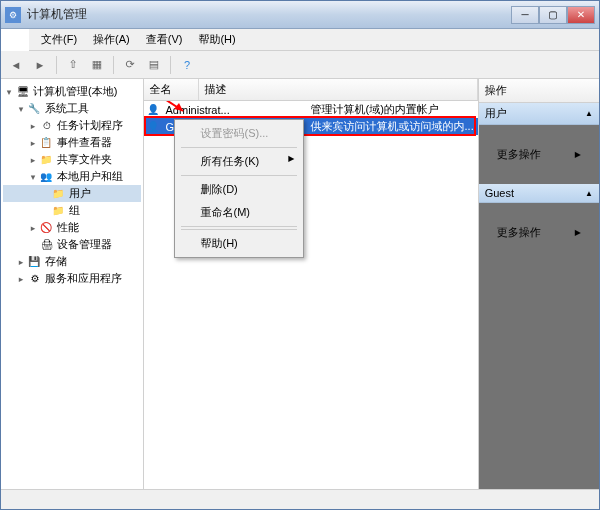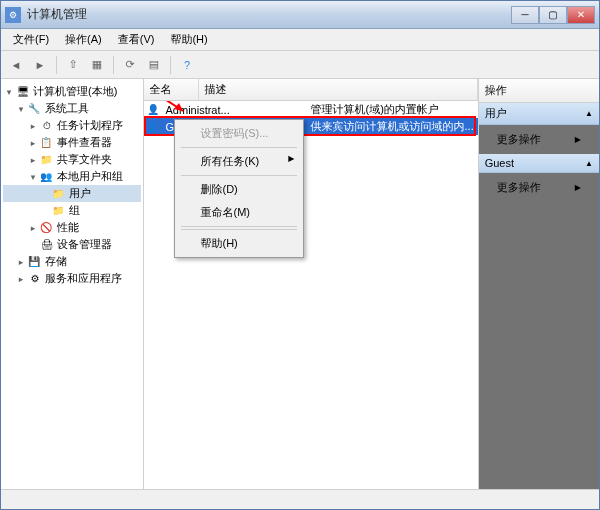--- a/index.html
+++ b/index.html
@@ -7,21 +7,21 @@
 
 .window { width: 600px; height: 510px; background: #fff; border: 1px solid #5a7ba8; display: flex; flex-direction: column; }
 
 .titlebar { height: 28px; background: linear-gradient(to bottom, #e8eef7 0%, #c3d4e8 50%, #b0c5df 100%); display: flex; align-items: center; padding: 0 4px; border-bottom: 1px solid #8ca3c0; }
 .titlebar .icon { width: 16px; height: 16px; background: #5a8fd6; margin-right: 6px; display: flex; align-items: center; justify-content: center; color: #fff; font-size: 9px; }
 .titlebar .title { flex: 1; color: #222; font-size: 12px; }
 .winbtns { display: flex; gap: 0; margin-left: auto; }
 .winbtn { width: 28px; height: 18px; background: linear-gradient(to bottom, #e6ecf5, #c8d5e8); border: 1px solid #8ca3c0; display: flex; align-items: center; justify-content: center; font-size: 10px; cursor: pointer; }
 .winbtn.close { background: linear-gradient(to bottom, #e99, #c44); color: #fff; }
 
-.menubar { height: 22px; background: #f0f0f0; display: flex; align-items: center; padding: 0 4px; border-bottom: 1px solid #d0d0d0; }
+.menubar { height: 22px; background: #f0f0f0; display: flex; align-items: center; padding: 0 4px; border-bottom: 1px solid #d0d0d0; margin-left: 28px; }
 .menuitem { padding: 2px 8px; cursor: pointer; }
 
 .toolbar { height: 28px; background: #f0f0f0; display: flex; align-items: center; padding: 0 4px; border-bottom: 1px solid #d0d0d0; gap: 2px; }
 .tbtn { width: 22px; height: 22px; display: flex; align-items: center; justify-content: center; cursor: pointer; color: #666; }
 .tsep { width: 1px; height: 18px; background: #ccc; margin: 0 3px; }
 
 .body { flex: 1; display: flex; overflow: hidden; }
 
 .tree { width: 165px; background: #fff; border-right: 1px solid #d0d0d0; padding: 4px 2px; overflow: auto; }
 .tnode { display: flex; align-items: center; padding: 1px 0; cursor: pointer; white-space: nowrap; }
@@ -46,21 +46,21 @@
 
 .ctxmenu { position: absolute; top: 18px; left: 30px; width: 130px; background: #f0f0f0; border: 1px solid #999; box-shadow: 2px 2px 4px rgba(0,0,0,0.3); z-index: 10; padding: 2px; }
 .ctxitem { padding: 4px 18px 4px 24px; cursor: pointer; position: relative; }
 .ctxitem.disabled { color: #999; }
 .ctxsep { height: 1px; background: #ccc; margin: 2px 4px; }
 .ctxitem .sub { position: absolute; right: 6px; font-size: 8px; }
 
 .actions { width: 140px; background: #737373; display: flex; flex-direction: column; }
 .acthead { background: linear-gradient(to bottom, #fdfdfd, #eee); padding: 4px 6px; border-bottom: 1px solid #d0d0d0; }
 .actgroup { background: linear-gradient(to bottom, #d5e6f7, #b9d2ed); padding: 3px 6px; border-bottom: 1px solid #a8c0da; display: flex; align-items: center; justify-content: space-between; }
-.actitem { padding: 7px 18px; cursor: pointer; display: flex; align-items: center; }
+.actitem { padding: 22px 18px; cursor: pointer; display: flex; align-items: center; }
 .chev { font-size: 8px; }
 
 .statusbar { height: 20px; background: #f0f0f0; border-top: 1px solid #d0d0d0; }
 </style>
 </head>
 <body>
 
 <div class="window">
 
   <div class="titlebar">

